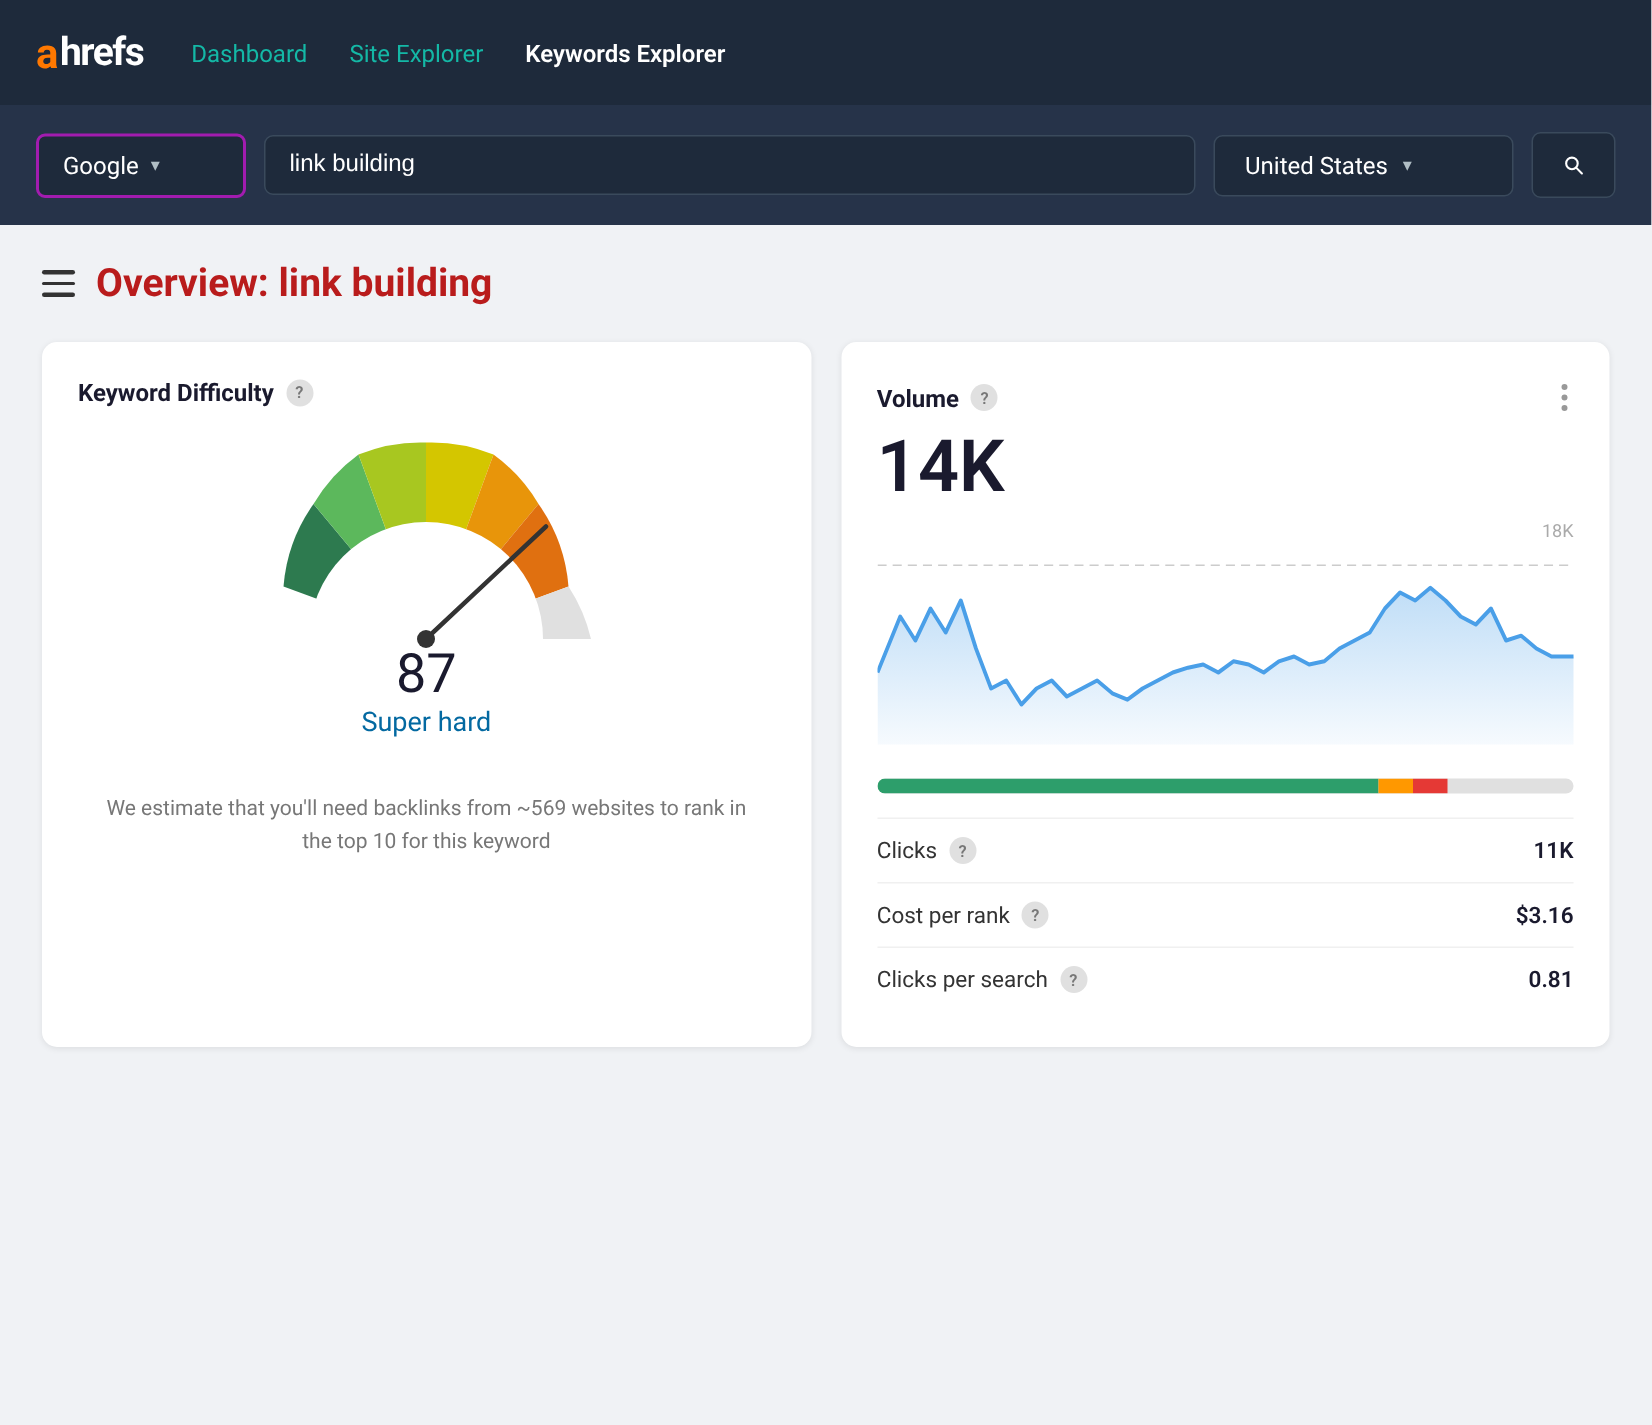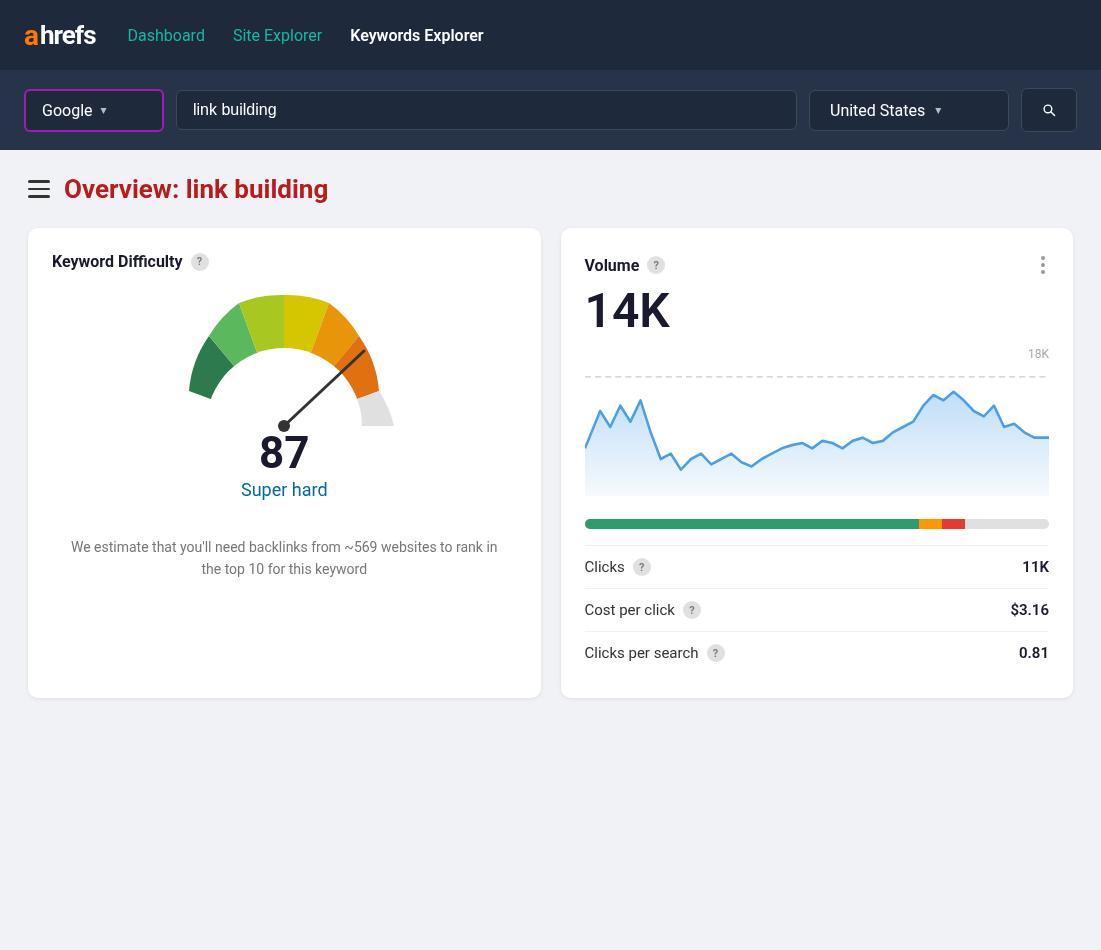--- a/index.html
+++ b/index.html
@@ -177,22 +177,22 @@
       display: flex;
       flex-direction: column;
       align-items: center;
       padding: 10px 0 16px;
     }
     .gauge-svg {
       width: 260px;
       height: 160px;
     }
     .gauge-score {
-      font-size: 44px;
-      font-weight: 700;
+      font-size: 36px;
+      font-weight: 400;
       color: #1a1a2e;
       line-height: 1;
       margin-top: -10px;
     }
     .gauge-label {
       font-size: 18px;
       color: #0369a1;
       text-align: center;
       margin-top: 4px;
     }
@@ -416,21 +416,21 @@
       <div class="stat-row">
         <div class="stat-row-label">
           <span>Clicks</span>
           <span class="help-icon">?</span>
         </div>
         <span class="stat-row-value">11K</span>
       </div>
 
       <div class="stat-row">
         <div class="stat-row-label">
-          <span>Cost per click</span>
+          <span>Cost per rank</span>
           <span class="help-icon">?</span>
         </div>
         <span class="stat-row-value">$3.16</span>
       </div>
 
       <div class="stat-row">
         <div class="stat-row-label">
           <span>Clicks per search</span>
           <span class="help-icon">?</span>
         </div>

